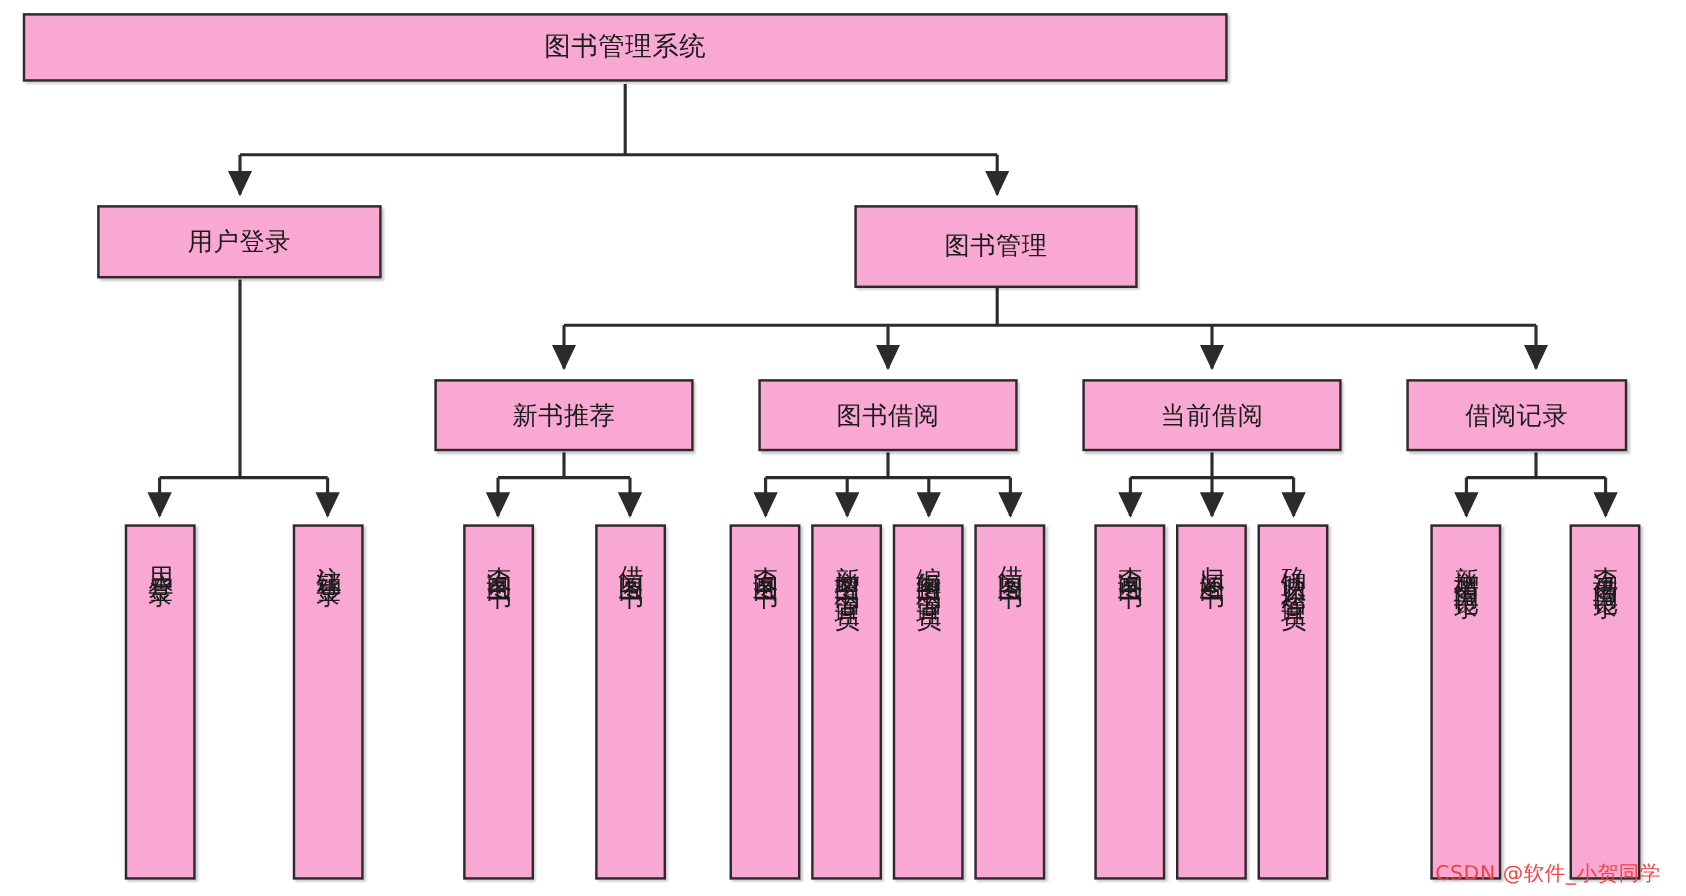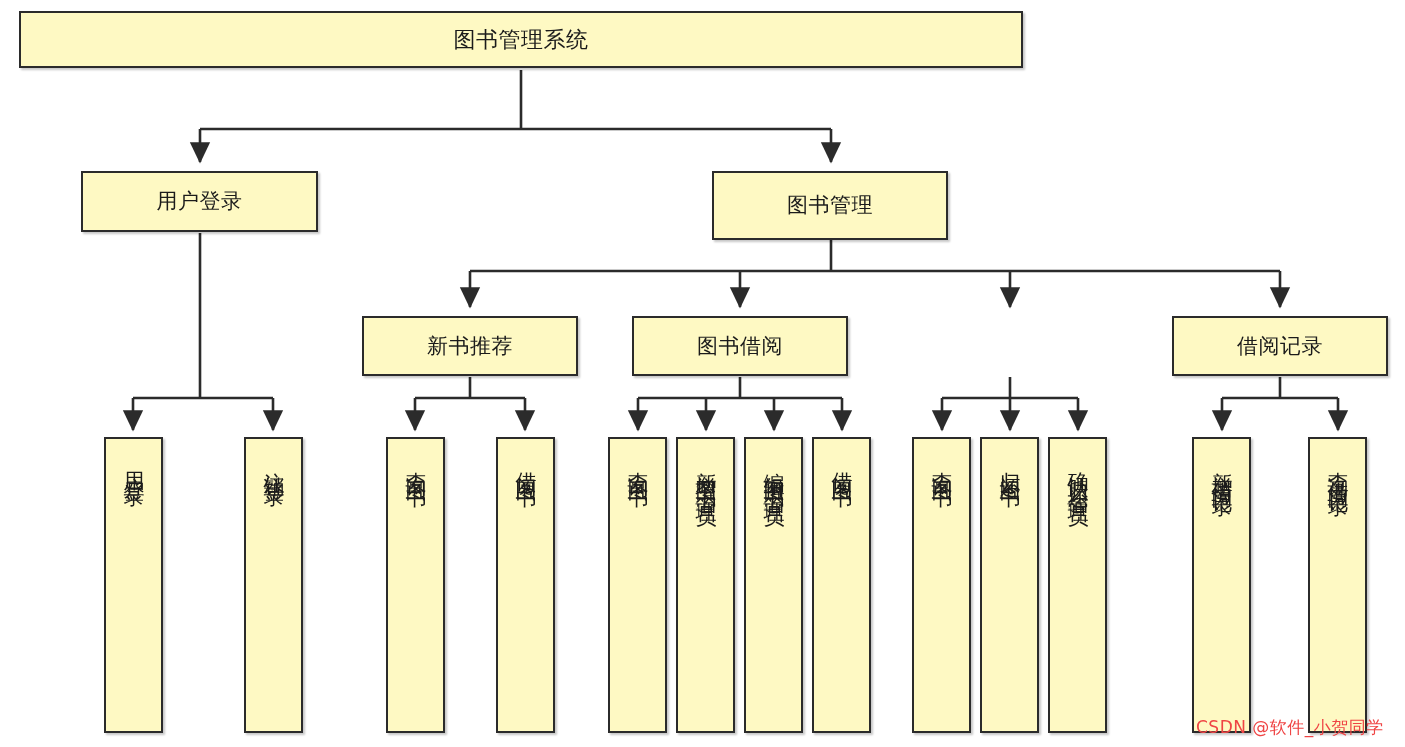--- a/index.html
+++ b/index.html
@@ -21,21 +21,21 @@
     position: absolute;
     left: 0;
     top: 0;
     width: 1405px;
     height: 747px;
   }
   .node {
     position: absolute;
     box-sizing: border-box;
     border: 2px solid #2b2b2b;
-    background: #fef9c3;
+    background: #f9a8d4;
     box-shadow: 2px 2px 2px rgba(0,0,0,0.22);
     display: flex;
     align-items: center;
     justify-content: center;
     color: #1b1b1b;
   }
   .node .label {
     display: block;
     text-align: center;
     line-height: 1.18;
@@ -134,21 +134,24 @@
   <div class="node h" style="left:712px; top:171px; width:236px; height:69px;">
     <span class="label">图书管理</span>
   </div>
 
   <div class="node h" style="left:632px; top:316px; width:216px; height:60px;">
     <span class="label">图书借阅</span>
   </div>
   <div class="node h" style="left:362px; top:316px; width:216px; height:60px;">
     <span class="label">新书推荐</span>
   </div>
-  <div class="node h" style="left:1172px; top:316px; width:216px; height:60px;">
+  <div class="node h" style="left:902px; top:316px; width:216px; height:60px;">
+    <span class="label">当前借阅</span>
+  </div>
+  <div class="node h" style="left:1172px; top:316px; width:184px; height:60px;">
     <span class="label">借阅记录</span>
   </div>
 
   <div class="node v" style="left:104px; top:437px; width:59px; height:296px;">
     <span class="label">用户登录</span>
   </div>
   <div class="node v" style="left:244px; top:437px; width:59px; height:296px;">
     <span class="label">注销登录</span>
   </div>
 

